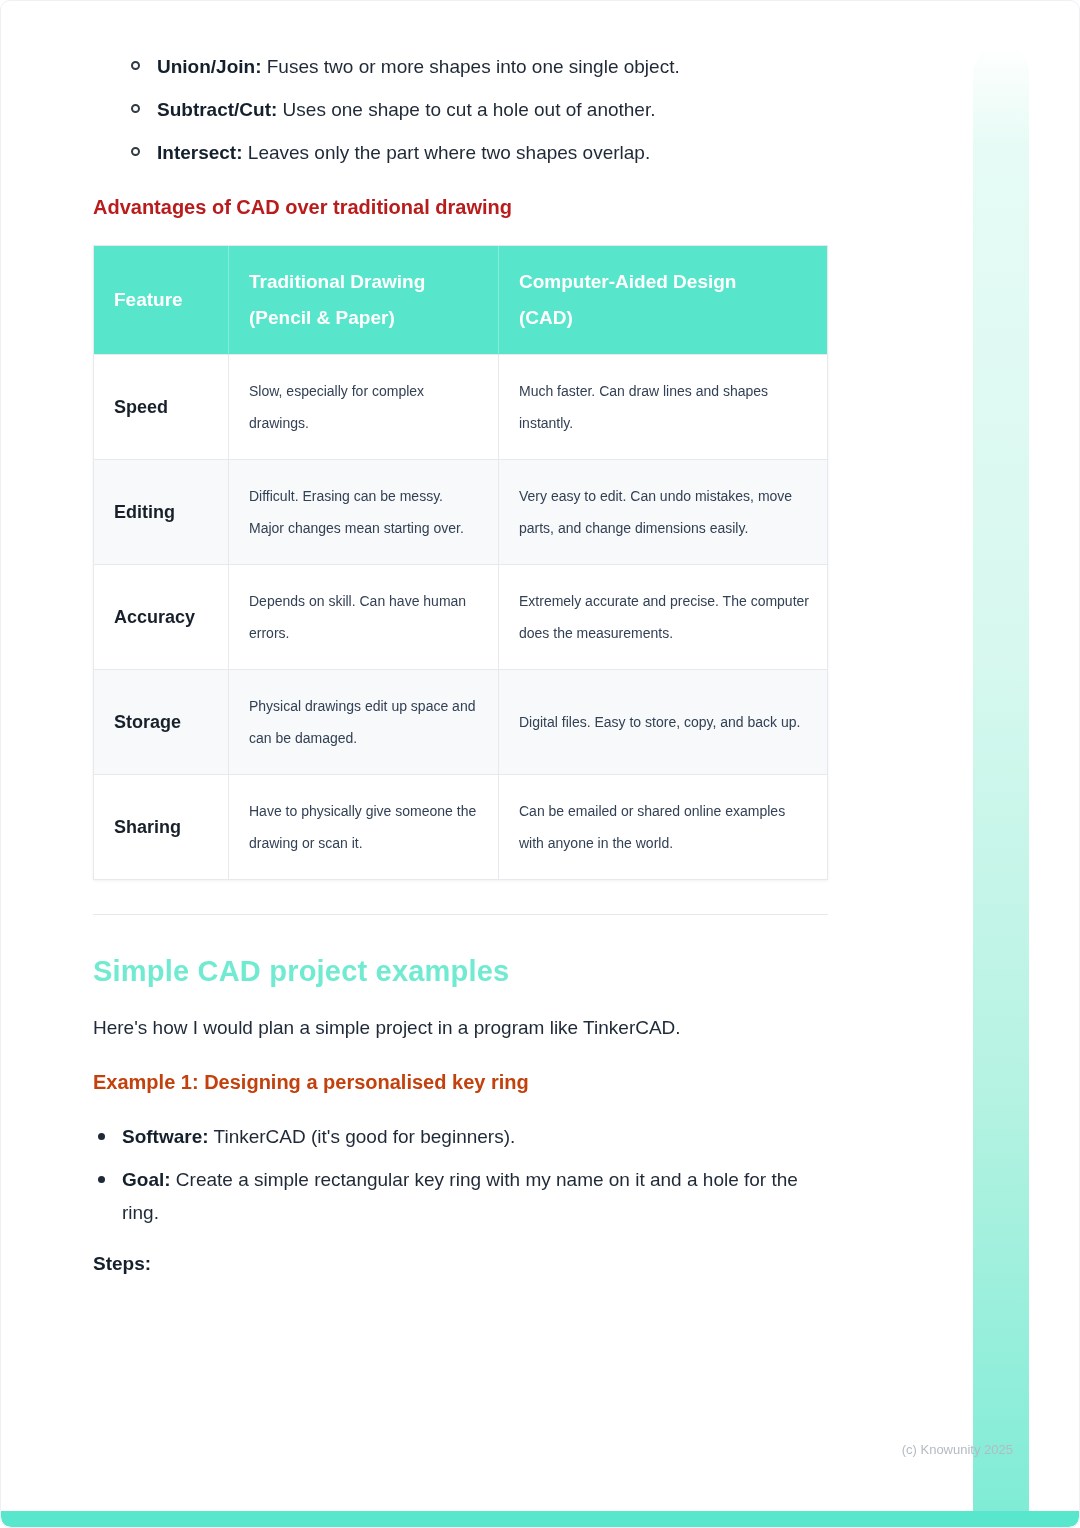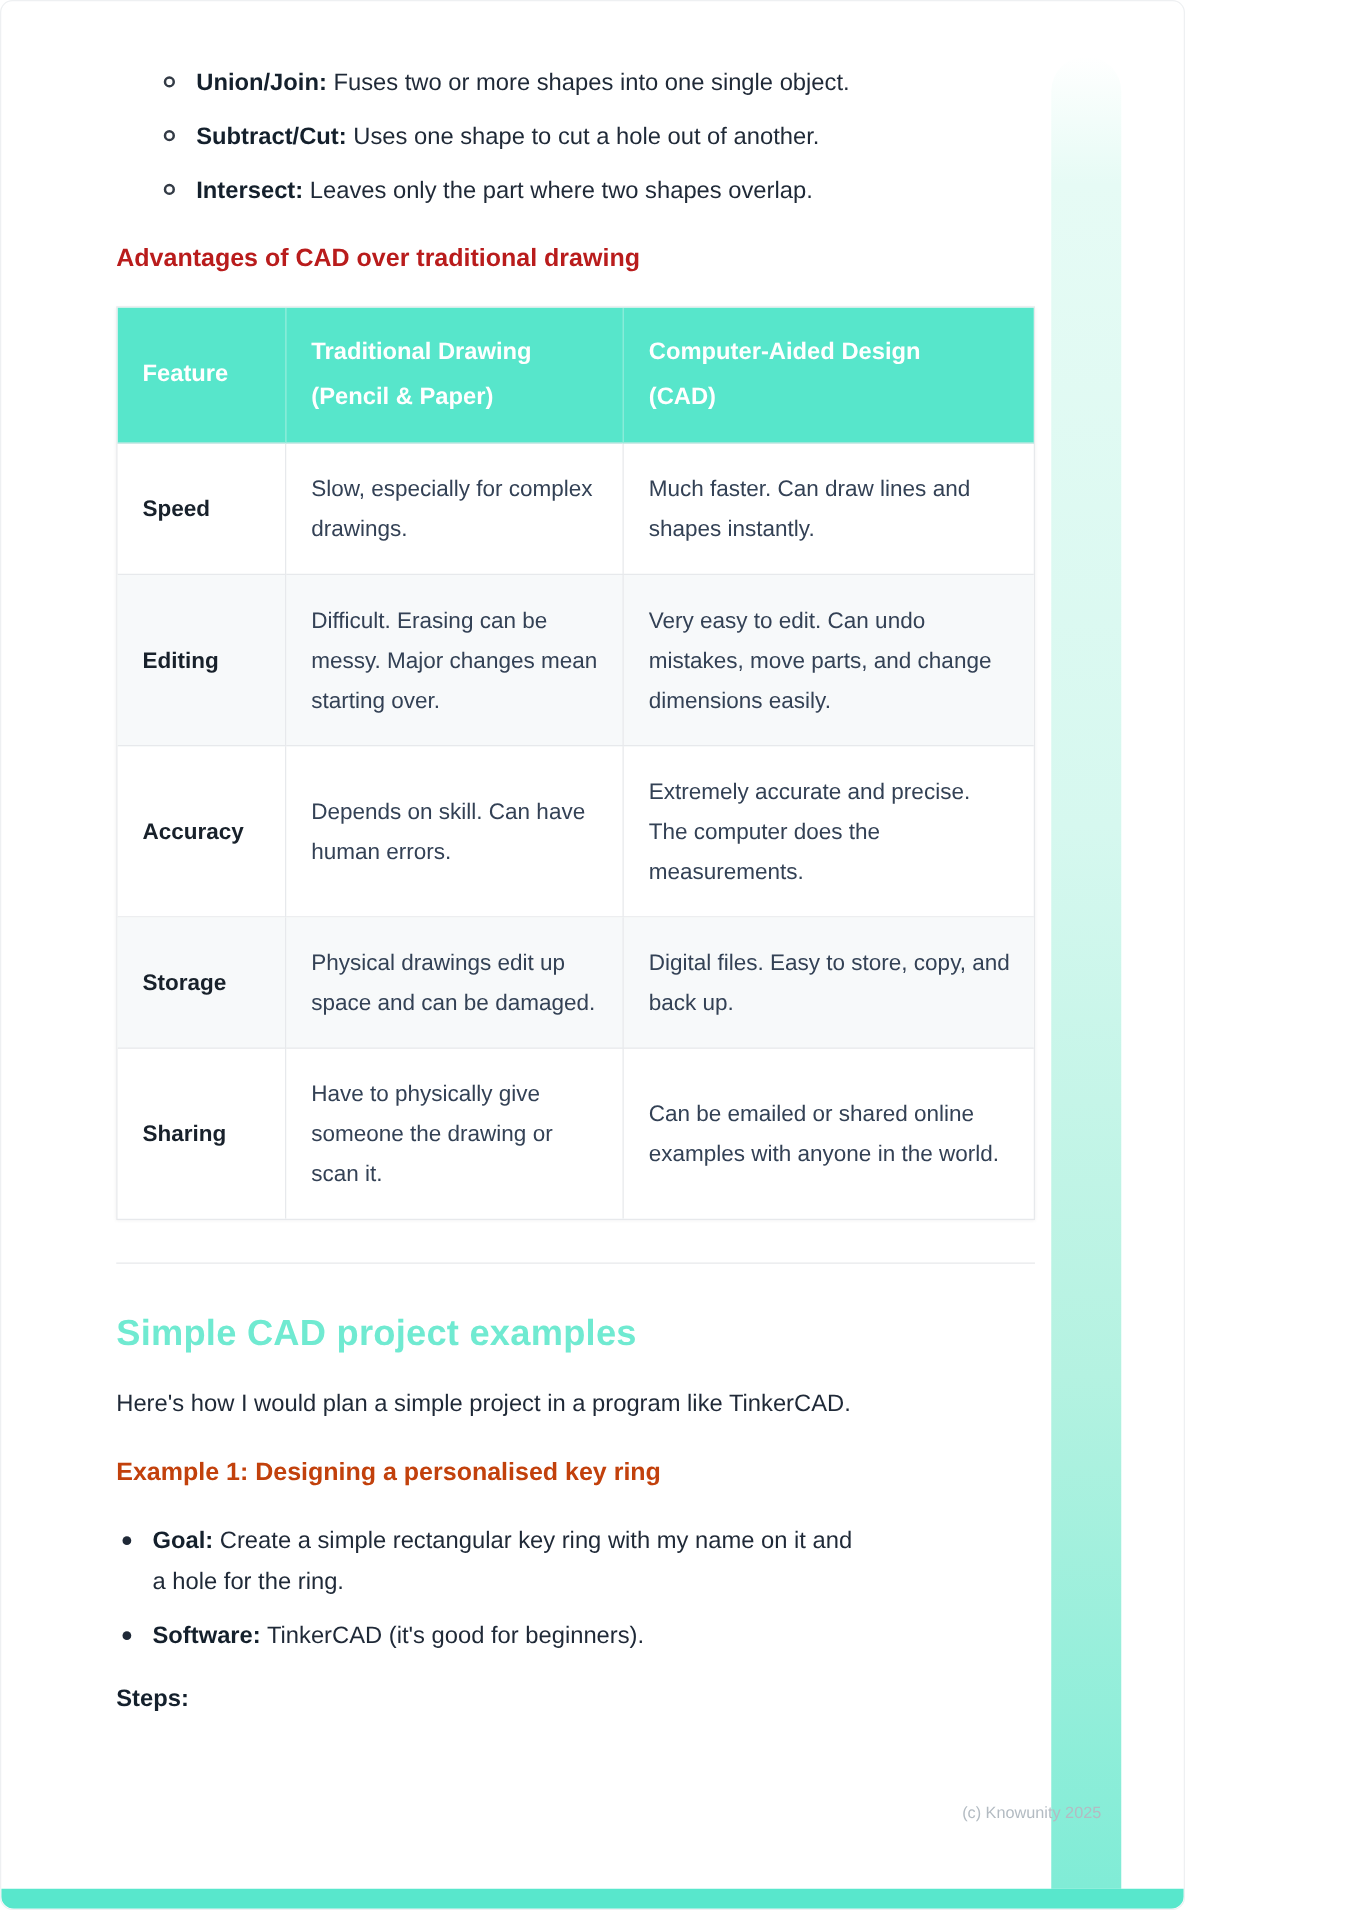--- a/index.html
+++ b/index.html
@@ -4,21 +4,21 @@
 <style>
   * { margin:0; padding:0; box-sizing:border-box; }
   html, body { background:#ffffff; }
   body {
     width:1080px; height:1528px;
     font-family:"Liberation Sans","DejaVu Sans",sans-serif;
     color:#1f2937;
   }
   .page {
     position:relative;
-    width:948px; height:1528px;
+    width:1080px; height:1528px;
     background:#ffffff;
     border:1px solid #eef0f2;
     border-radius:10px;
     overflow:hidden;
   }
   .accent-band {
     position:absolute;
     top:44px; right:50px; bottom:16px; width:56px;
     background:linear-gradient(180deg,
       rgba(227,251,244,0) 0%,
@@ -89,21 +89,21 @@
     padding:18px 20px;
     border-right:1px solid #e3f5ef55;
     border-bottom:1px solid #e7e9ec;
   }
   thead th .hl { display:block; }
   tbody th.feat {
     font-size:18px; font-weight:700; color:#18212b;
     padding:20px; background:transparent;
   }
   tbody td {
-    font-size:18px; line-height:32px; color:#334155;
+    font-size:14px; line-height:32px; color:#334155;
     padding:20px;
   }
   tbody tr:nth-child(even) { background:#f7f9fa; }
 
   hr.divider {
     width:735px;
     border:none; border-top:1px solid #e7e9ec;
     margin-top:34px;
   }
 
@@ -227,25 +227,25 @@
 
     <h2 class="section-main">Simple CAD project examples</h2>
 
     <p class="intro">Here's how I would plan a simple project in a program like TinkerCAD.</p>
 
     <h3 class="example">Example 1: Designing a personalised key ring</h3>
 
     <ul class="disc-list">
       <li>
         <span class="bullet"></span>
+        <span><span class="term">Software:</span> <span>TinkerCAD (it's good for beginners).</span></span>
+      </li>
+      <li>
+        <span class="bullet"></span>
         <span><span class="term">Goal:</span> <span>Create a simple rectangular key ring with my name on it and a hole for the ring.</span></span>
-      </li>
-      <li>
-        <span class="bullet"></span>
-        <span><span class="term">Software:</span> <span>TinkerCAD (it's good for beginners).</span></span>
       </li>
     </ul>
 
     <p class="steps">Steps:</p>
 
   </div>
 
   <div class="footer-credit">(c) Knowunity 2025</div>
   <div class="bottom-bar"></div>
 </div>

